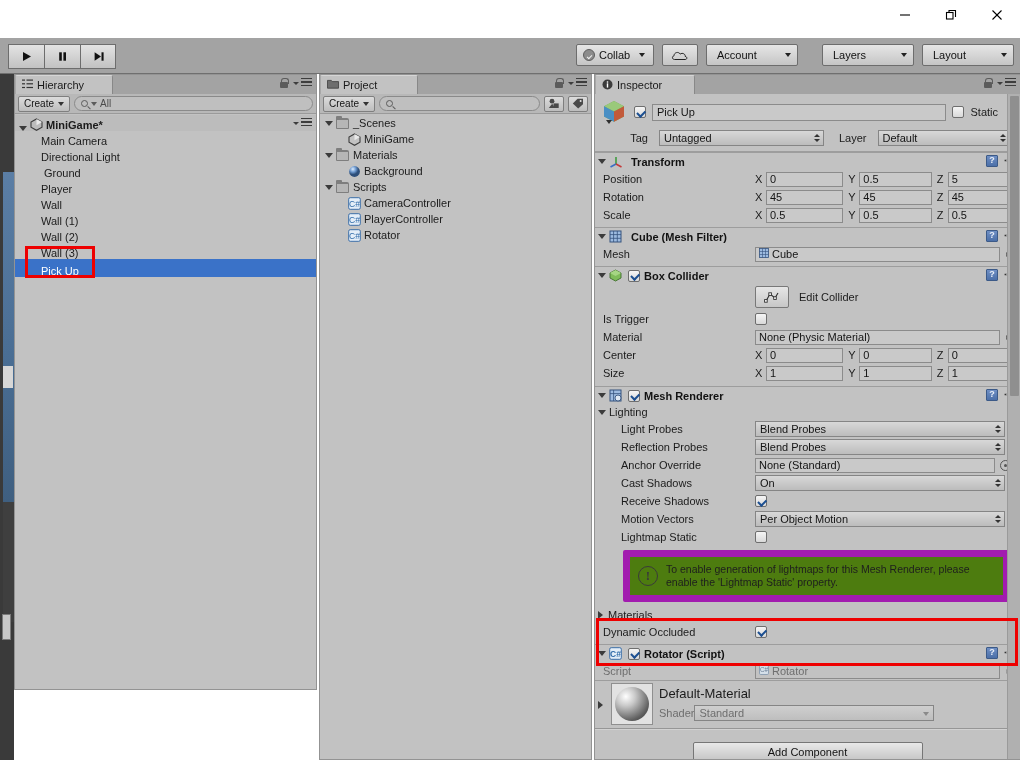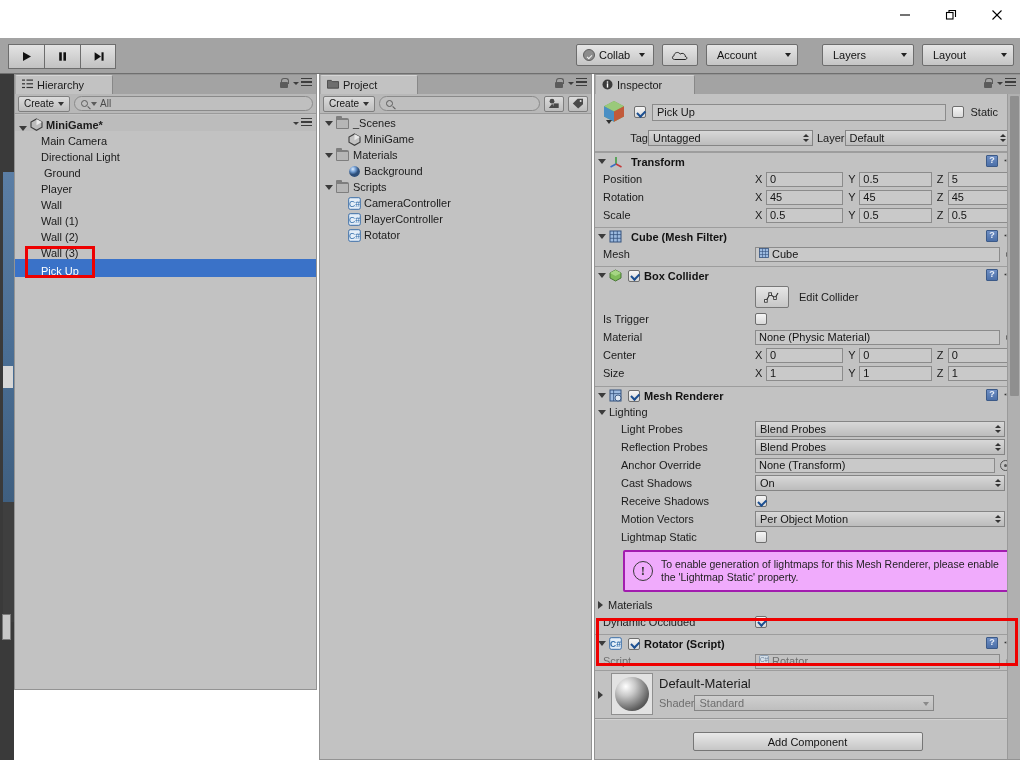--- a/index.html
+++ b/index.html
@@ -117,21 +117,21 @@
   }
   .chk.on::after {
     content:""; position:absolute; left:2px; top:2.5px; width:6px; height:3.5px;
     border-left: 2px solid #1c4f91; border-bottom: 2px solid #1c4f91; transform: rotate(-45deg);
   }
   .namefield {
     flex: 1; height: 17px; background: #c9c9c9; border: 1px solid #8b8b8b;
     display: flex; align-items: center; padding: 0 4px; font-size: 11px; color: #161616;
   }
   .staticlbl { font-size: 11px; color:#1b1b1b; }
-  .insp-row2 { display: flex; align-items: center; gap: 0; margin-top: 4px; }
+  .insp-row2 { display: flex; align-items: center; gap: 11px; margin-top: 4px; }
   .fieldlbl { font-size: 11px; color: #1b1b1b; }
   .dropdown {
     height: 16px; background: linear-gradient(to bottom,#d8d8d8,#bcbcbc); border: 1px solid #858585;
     display: flex; align-items: center; padding: 0 4px; font-size: 11px; color: #141414; position: relative;
   }
   .dropdown .updown { position:absolute; right:3px; top:3px; width:7px; }
   .dropdown .updown i { display:block; width:0;height:0;margin:0 auto; }
   .dropdown .updown .u { border-left:3px solid transparent;border-right:3px solid transparent;border-bottom:3px solid #333; }
   .dropdown .updown .d { border-left:3px solid transparent;border-right:3px solid transparent;border-top:3px solid #333; margin-top:2px; }
 
@@ -156,21 +156,21 @@
   .axis { width: 11px; text-align: left; font-size: 11px; color: #1b1b1b; flex:none; }
   .objfield {
     height: 15px; background: #c9c9c9; border: 1px solid #8b8b8b; display: flex; align-items: center;
     padding: 0 3px; gap: 3px; font-size: 11px; color: #141414;
   }
   .objfield.dim { color: #6e6e6e; background:#c2c2c2; }
   .radio { width: 11px; height: 11px; border: 1.3px solid #555; border-radius: 50%; position: relative; flex:none; }
   .radio::after { content:""; position:absolute; left:3px; top:3px; width:3px; height:3px; background:#555; border-radius:50%; }
 
   .helpbox {
-    margin: 4px 10px 4px 28px; background: #f0abfc; border: 2px solid #a21caf;
+    margin: 4px 10px 4px 28px; background: #4d7c0f; border: 7px solid #a21caf;
     display: flex; align-items: center; gap: 8px; padding: 6px 8px; border-radius: 2px;
   }
   .helpico { width: 20px; height: 20px; border: 1.6px solid #3a3a3a; border-radius: 50%; position: relative; flex: none; }
   .helpico::after { content:"!"; position:absolute; left:0;right:0;top:1px; text-align:center; font-size:13px; color:#3a3a3a; font-weight:bold; font-family:"Liberation Serif",serif; }
   .helptxt { font-size: 10.5px; color: #1e1e1e; line-height: 13px; }
 
   .matrow { display:flex; align-items:center; height:46px; border-top:1px solid #9d9d9d; padding-left:4px; gap:6px; position:relative; }
   .matprev { width:34px;height:34px;background:radial-gradient(circle at 32% 28%, #ffffff 0%, #c9c9c9 28%, #5e5e5e 72%, #2e2e2e 100%); border-radius:50%; flex:none; }
   .matbox { width:42px; height:42px; background:#e2e2e2; border:1px solid #8f8f8f; display:flex;align-items:center;justify-content:center; flex:none; }
 
@@ -787,21 +787,21 @@
           <span>Blend Probes</span>
           <span class="updown">
               <i class="u"></i>
               <i class="d"></i>
             </span>
         </span>
       </div>
       <div class="prop">
         <span class="pl ind">Anchor Override</span>
         <span class="objfield" style="width:240px;">
-          <span>None (Transform)</span>
+          <span>None (Standard)</span>
         </span>
         <span class="radio" style="margin-left:5px;"></span>
       </div>
       <div class="prop">
         <span class="pl ind">Cast Shadows</span>
         <span class="dropdown" style="width:250px;">
           <span>On</span>
           <span class="updown">
               <i class="u"></i>
               <i class="d"></i>

